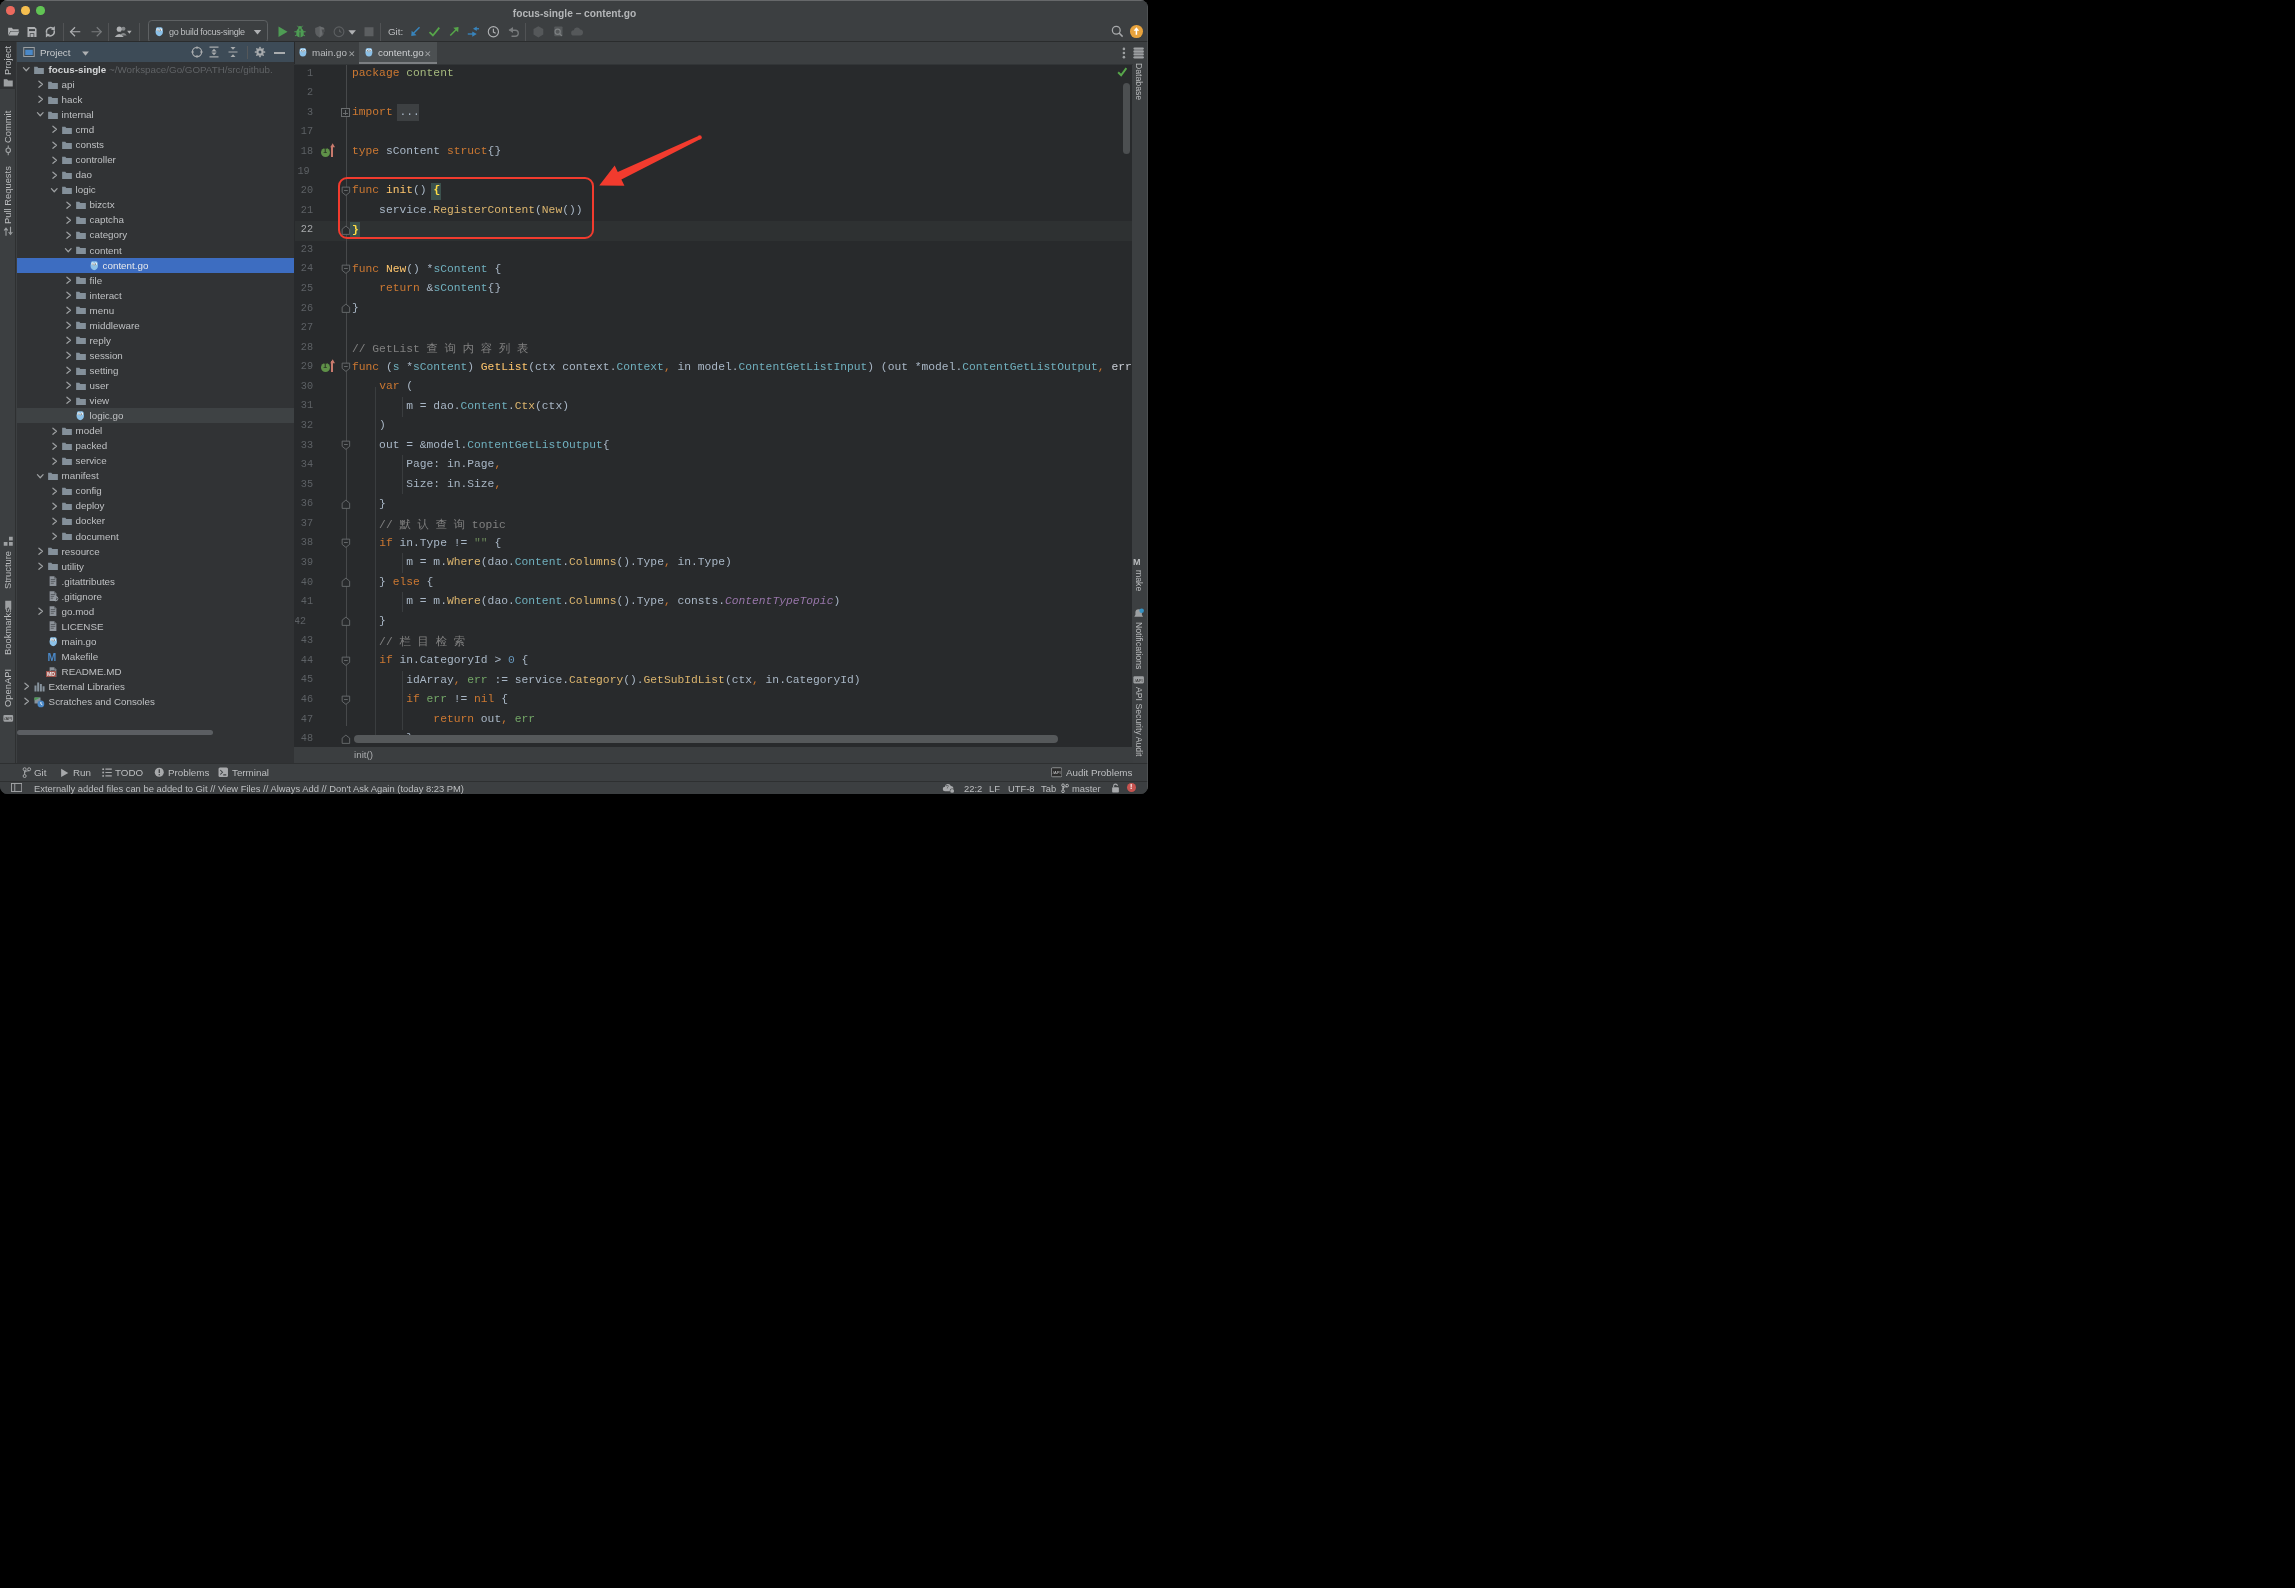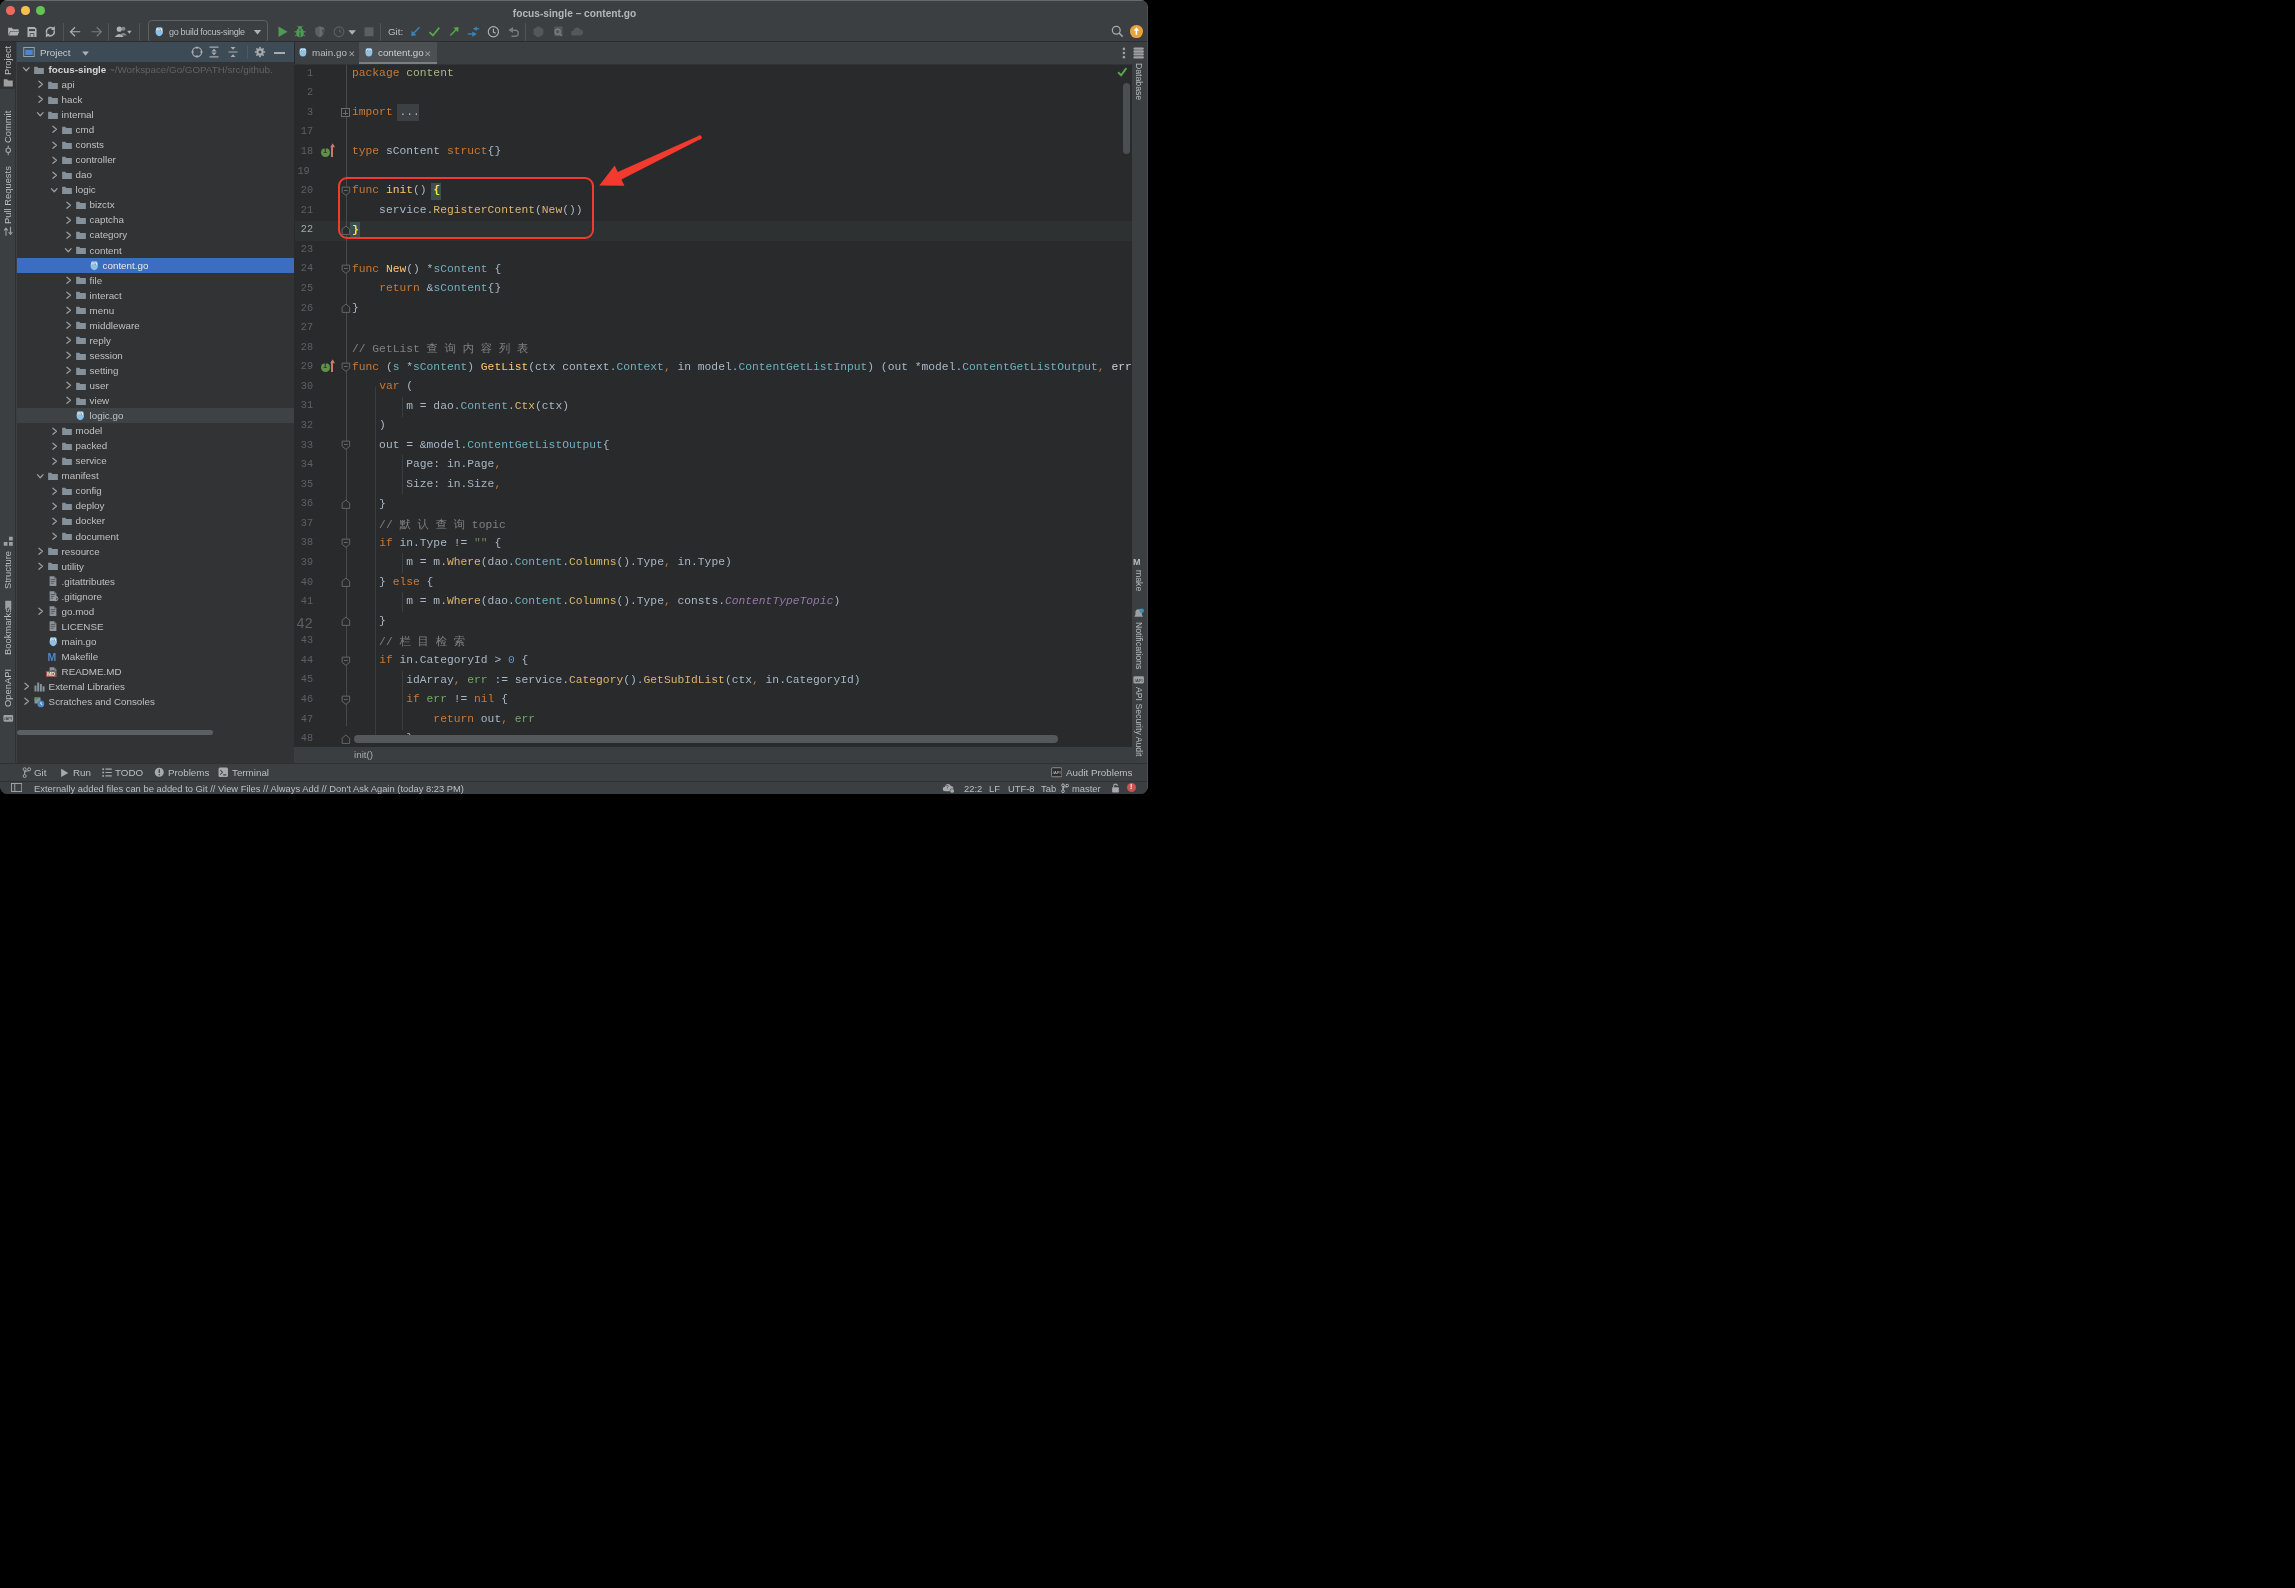--- a/index.html
+++ b/index.html
@@ -530,21 +530,21 @@
         <div class="ab mono" style="left:0;top:454px;width:19px;text-align:right;font-size:10.2px;color:#5D6165;">37</div>
         <div class="ab mono" style="left:58px;top:453px;font-size:11.3px;white-space:pre;"><span style="color:#808080">    // </span><span style="color:#808080;letter-spacing:6.8px">默认查询</span><span style="color:#808080">topic</span></div>
         <div class="ab mono" style="left:0;top:473px;width:19px;text-align:right;font-size:10.2px;color:#5D6165;">38</div>
         <div class="ab mono" style="left:58px;top:473px;font-size:11.3px;white-space:pre;"><span style="color:#A9B7C6">    </span><span style="color:#CC7832">if</span><span style="color:#A9B7C6"> in.Type != </span><span style="color:#6A8759">""</span><span style="color:#A9B7C6"> {</span></div>
         <div class="ab mono" style="left:0;top:493px;width:19px;text-align:right;font-size:10.2px;color:#5D6165;">39</div>
         <div class="ab mono" style="left:58px;top:492px;font-size:11.3px;white-space:pre;"><span style="color:#A9B7C6">        m = m.</span><span style="color:#DCB56E">Where</span><span style="color:#A9B7C6">(dao.</span><span style="color:#6FAFBD">Content</span><span style="color:#A9B7C6">.</span><span style="color:#DCB56E">Columns</span><span style="color:#A9B7C6">().Type</span><span style="color:#CC7832">,</span><span style="color:#A9B7C6"> in.Type)</span></div>
         <div class="ab mono" style="left:0;top:513px;width:19px;text-align:right;font-size:10.2px;color:#5D6165;">40</div>
         <div class="ab mono" style="left:58px;top:512px;font-size:11.3px;white-space:pre;"><span style="color:#A9B7C6">    } </span><span style="color:#CC7832">else</span><span style="color:#A9B7C6"> {</span></div>
         <div class="ab mono" style="left:0;top:532px;width:19px;text-align:right;font-size:10.2px;color:#5D6165;">41</div>
         <div class="ab mono" style="left:58px;top:531px;font-size:11.3px;white-space:pre;"><span style="color:#A9B7C6">        m = m.</span><span style="color:#DCB56E">Where</span><span style="color:#A9B7C6">(dao.</span><span style="color:#6FAFBD">Content</span><span style="color:#A9B7C6">.</span><span style="color:#DCB56E">Columns</span><span style="color:#A9B7C6">().Type</span><span style="color:#CC7832">,</span><span style="color:#A9B7C6"> consts.</span><span style="color:#9876AA;font-style:italic">ContentTypeTopic</span><span style="color:#A9B7C6">)</span></div>
-        <div class="ab mono" style="left:0;top:552px;width:19px;text-align:right;font-size:14px;color:#5D6165;">42</div>
+        <div class="ab mono" style="left:0;top:552px;width:19px;font-size:10px;color:#5D6165;">42</div>
         <div class="ab mono" style="left:58px;top:551px;font-size:11.3px;white-space:pre;"><span style="color:#A9B7C6">    }</span></div>
         <div class="ab mono" style="left:0;top:571px;width:19px;text-align:right;font-size:10.2px;color:#5D6165;">43</div>
         <div class="ab mono" style="left:58px;top:570px;font-size:11.3px;white-space:pre;"><span style="color:#808080">    // </span><span style="color:#808080;letter-spacing:6.8px">栏目检索</span></div>
         <div class="ab mono" style="left:0;top:591px;width:19px;text-align:right;font-size:10.2px;color:#5D6165;">44</div>
         <div class="ab mono" style="left:58px;top:590px;font-size:11.3px;white-space:pre;"><span style="color:#A9B7C6">    </span><span style="color:#CC7832">if</span><span style="color:#A9B7C6"> in.CategoryId &gt; </span><span style="color:#6897BB">0</span><span style="color:#A9B7C6"> {</span></div>
         <div class="ab mono" style="left:0;top:610px;width:19px;text-align:right;font-size:10.2px;color:#5D6165;">45</div>
         <div class="ab mono" style="left:58px;top:610px;font-size:11.3px;white-space:pre;"><span style="color:#A9B7C6">        idArray</span><span style="color:#CC7832">,</span><span style="color:#A9B7C6"> </span><span style="color:#73A667">err</span><span style="color:#A9B7C6"> := service.</span><span style="color:#DCB56E">Category</span><span style="color:#A9B7C6">().</span><span style="color:#DCB56E">GetSubIdList</span><span style="color:#A9B7C6">(ctx</span><span style="color:#CC7832">,</span><span style="color:#A9B7C6"> in.CategoryId)</span></div>
         <div class="ab mono" style="left:0;top:630px;width:19px;text-align:right;font-size:10.2px;color:#5D6165;">46</div>
         <div class="ab mono" style="left:58px;top:629px;font-size:11.3px;white-space:pre;"><span style="color:#A9B7C6">        </span><span style="color:#CC7832">if</span><span style="color:#A9B7C6"> </span><span style="color:#73A667">err</span><span style="color:#A9B7C6"> != </span><span style="color:#CC7832">nil</span><span style="color:#A9B7C6"> {</span></div>
         <div class="ab mono" style="left:0;top:650px;width:19px;text-align:right;font-size:10.2px;color:#5D6165;">47</div>

